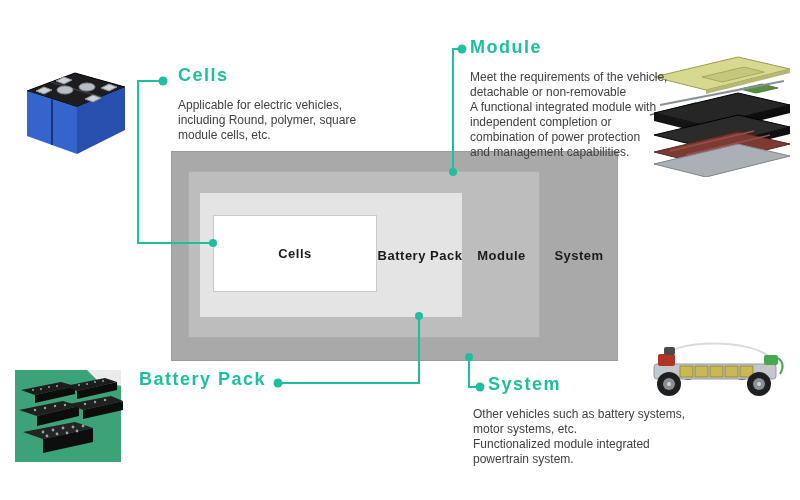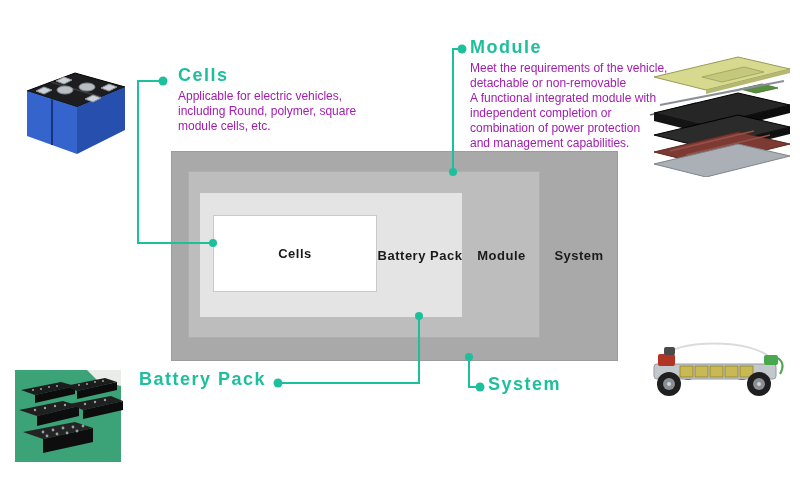--- a/index.html
+++ b/index.html
@@ -20,21 +20,21 @@
   #lbl-bp     {left:377px;width:86px;}
   #lbl-module {left:463px;width:77px;}
   #lbl-system {left:540px;width:78px;}
   #lbl-cells  {font-size:13px;font-weight:bold;color:#1a1a1a;letter-spacing:0.5px;}
   .callout{position:absolute;z-index:4;}
   .callout-title{
     font-size:18px;font-weight:bold;color:var(--accent,#1ebf9d);
     letter-spacing:1.5px;line-height:22px;
   }
   .callout-body{
-    margin-top:3px;font-size:12px;line-height:15px;color:#a21caf;white-space:pre;
+    margin-top:12px;font-size:12px;line-height:15px;color:#404040;white-space:pre;
   }
   #callout-cells  {left:178px;top:64px;}
   #callout-module {left:470px;top:36px;}
   #callout-bp     {left:139px;top:368px;}
   #callout-system {left:473px;top:373px;}
   #callout-system .callout-title{padding-left:15px;}
   .photo{position:absolute;z-index:1;}
   #photo-cells  {left:13px;top:57px;}
   #photo-module {left:644px;top:47px;}
   #photo-pack   {left:13px;top:368px;}
@@ -129,20 +129,24 @@
 A functional integrated module with
 independent completion or
 combination of power protection
 and management capabilities.</div>
   </div>
   <div class="callout" id="callout-bp">
     <div class="callout-title">Battery Pack</div>
   </div>
   <div class="callout" id="callout-system">
     <div class="callout-title">System</div>
+    <div class="callout-body">Other vehicles such as battery systems,
+motor systems, etc.
+Functionalized module integrated
+powertrain system.</div>
   </div>
 
   <svg class="photo" id="photo-pack" width="112" height="98" viewBox="0 0 112 98" role="img" aria-label="battery-pack-assembly-rows-photo">
     <rect x="2" y="2" width="106" height="92" fill="#3ba377"></rect>
     <polygon points="74,2 108,2 108,18 84,12" fill="#e9ece9"></polygon>
     <g>
       <polygon points="8,22 48,14 62,18 22,27" fill="#1c1c1c"></polygon>
       <polygon points="22,27 62,18 62,26 22,35" fill="#0c0c0c"></polygon>
       <polygon points="52,18 92,10 104,14 64,23" fill="#1c1c1c"></polygon>
       <polygon points="64,23 104,14 104,22 64,31" fill="#0c0c0c"></polygon>

